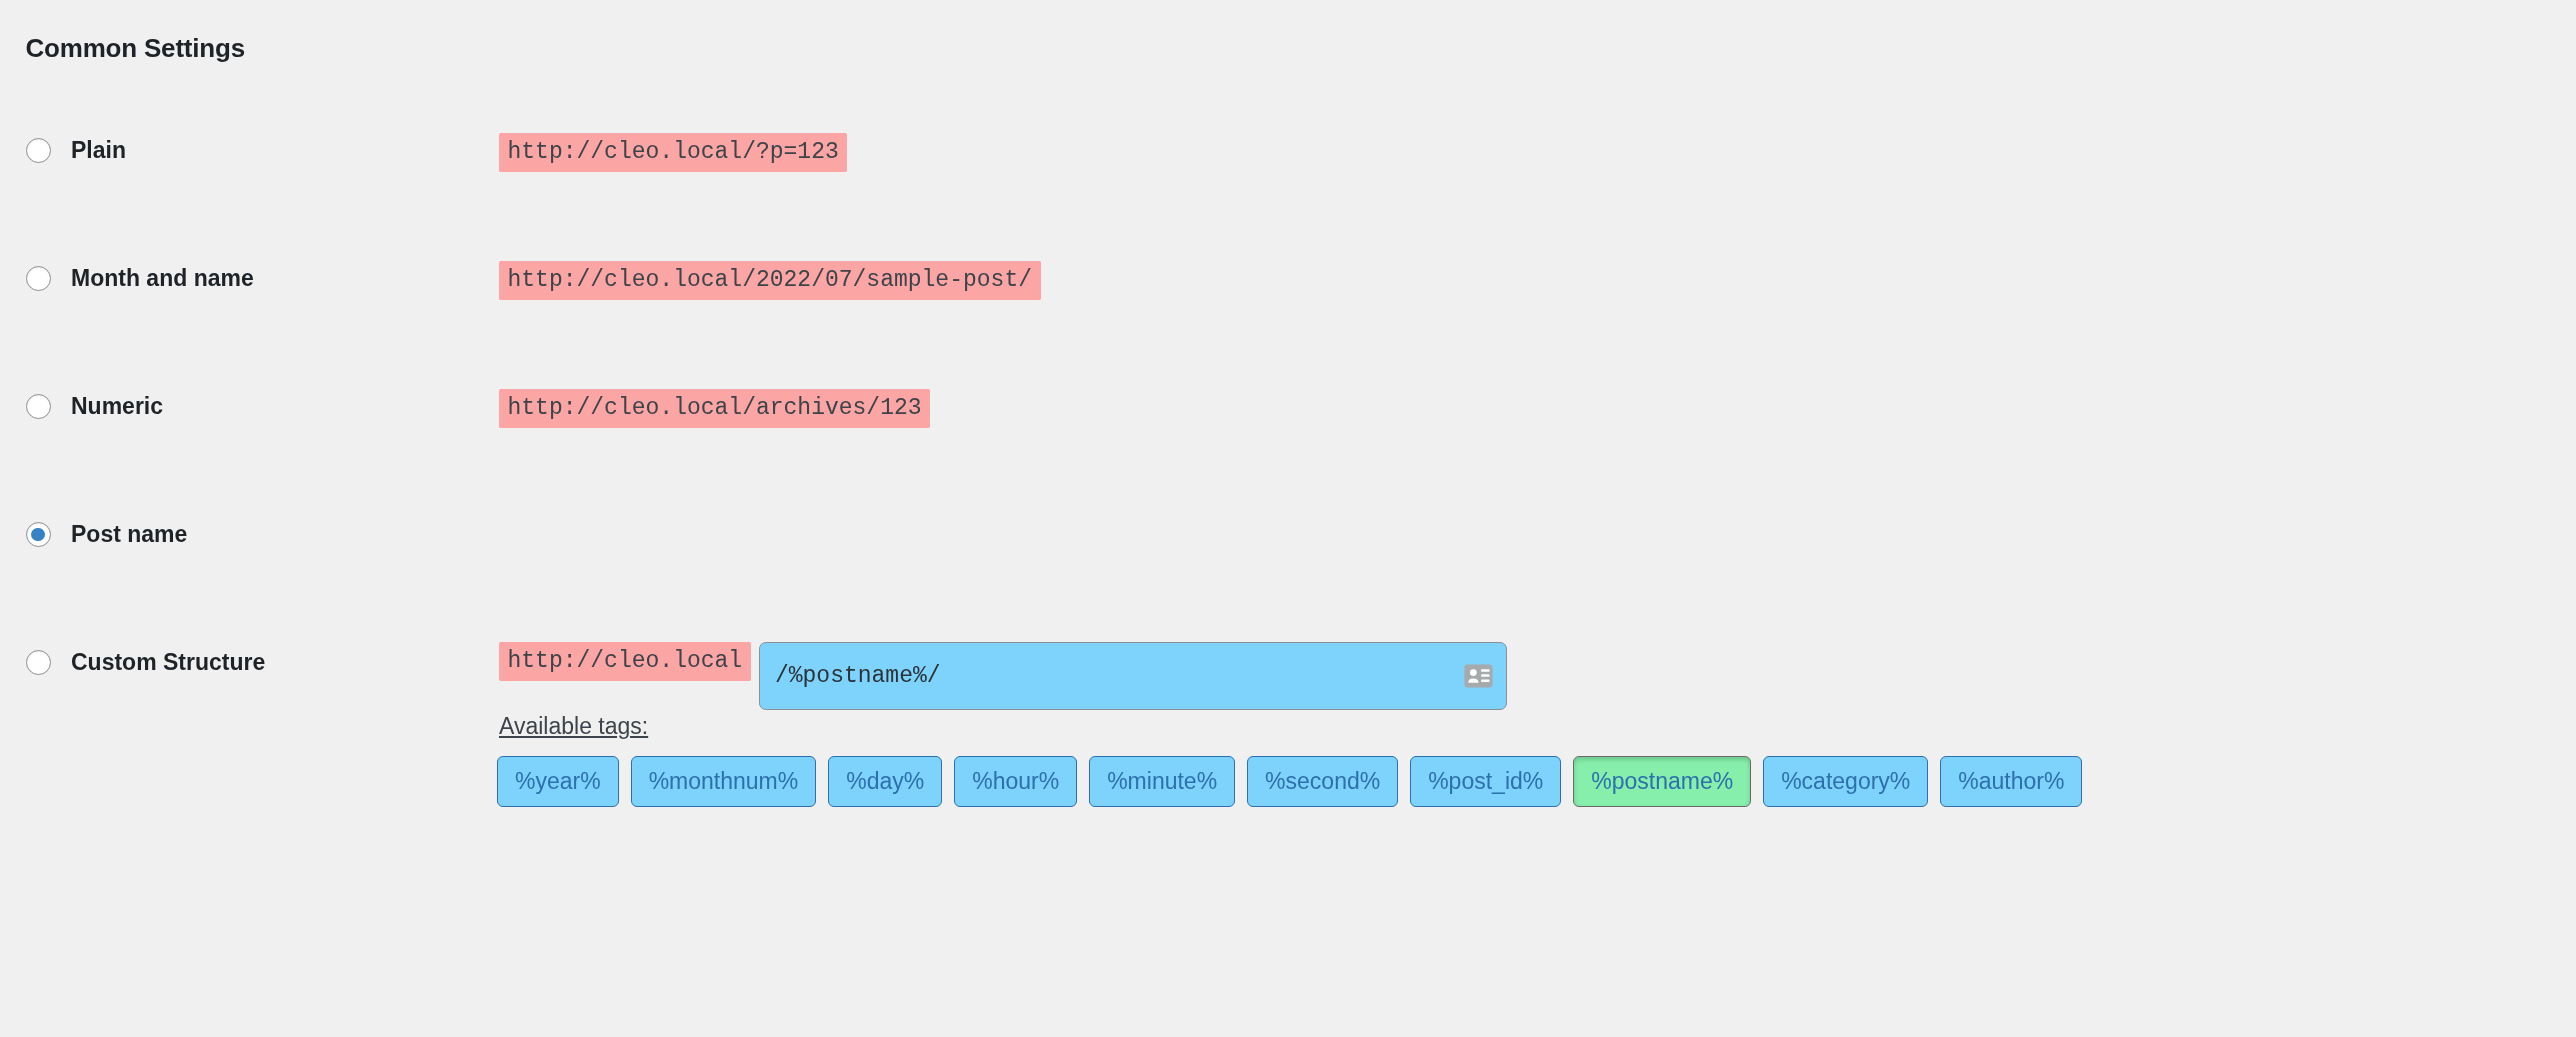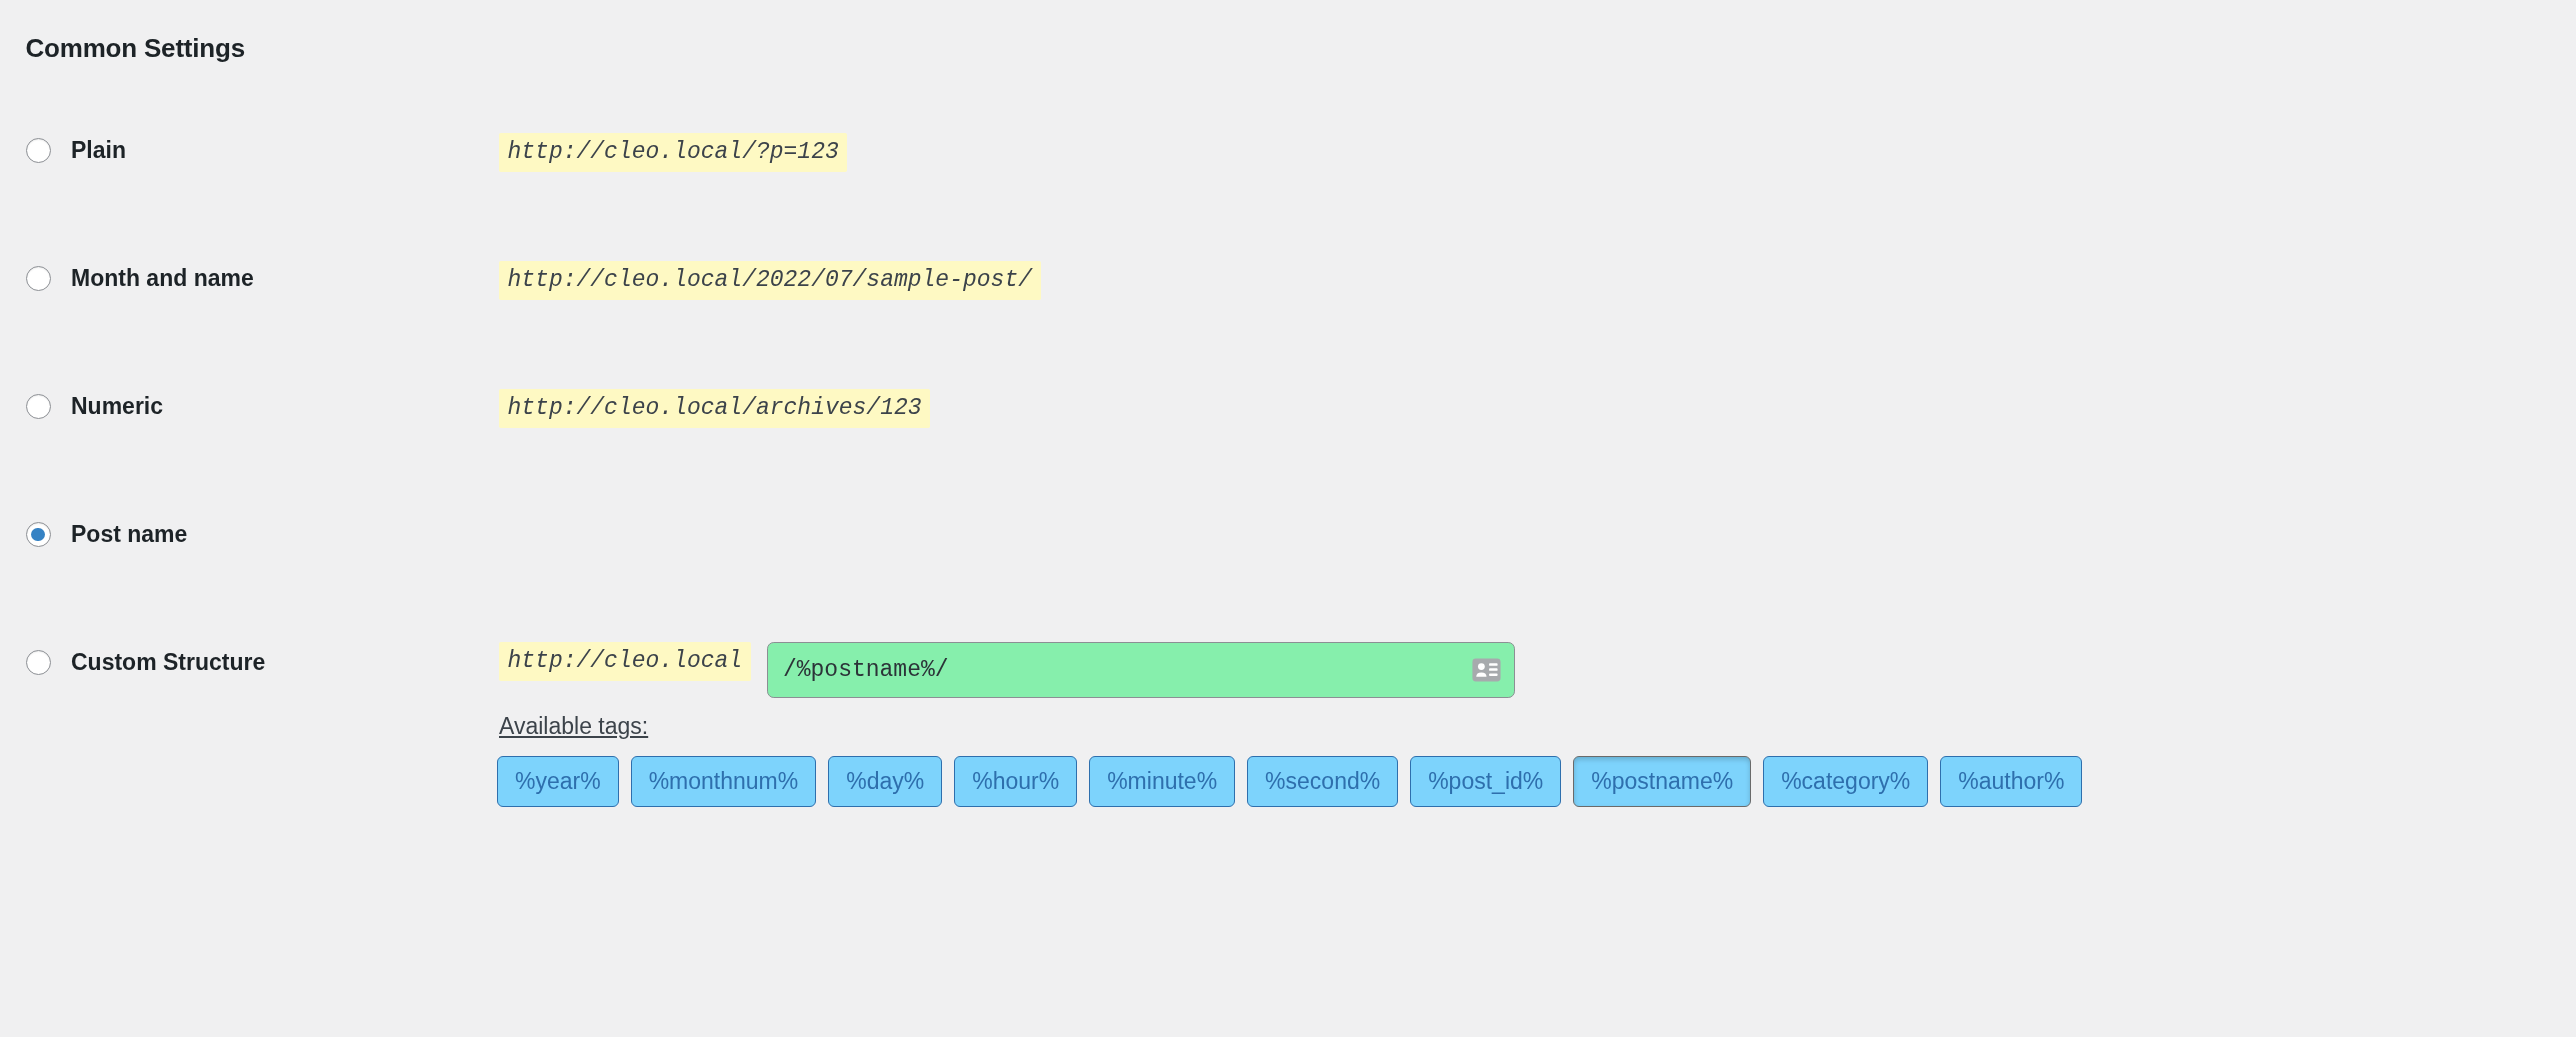--- a/index.html
+++ b/index.html
@@ -88,42 +88,41 @@
   .code-cell {
     position: absolute;
     left: 499px;
     top: 22px;
     display: flex;
     align-items: center;
   }
   code.url {
     font-family: "Liberation Mono", "DejaVu Sans Mono", monospace;
     font-size: 23px;
-    background: #fef9c3;
+    background: #fca5a5;
     color: #3c434a;
     padding: 4.3px 8.5px;
     border-radius: 1.7px;
     white-space: nowrap;
     line-height: 1.32;
-    font-style: italic;
   }
 
   
   .custom-row .code-cell { top: 18.7px; }
   .custom-input-wrap {
     display: flex;
     align-items: flex-start;
   }
   .structure-input {
-    margin-left: 16px;
+    margin-left: 8px;
     width: 748px;
-    height: 56px;
+    height: 68px;
     border: 1.7px solid #8c8f94;
     border-radius: 6.8px;
-    background: #86efac;
+    background: #7dd3fc;
     font-family: "Liberation Mono", "DejaVu Sans Mono", monospace;
     font-size: 23px;
     color: #2c3338;
     padding: 0 54px 0 15.3px;
     outline: none;
   }
   .input-holder { position: relative; display: inline-block; }
   .autofill-icon {
     position: absolute;
     right: 13.6px;
@@ -158,21 +157,21 @@
     line-height: 1;
     color: #2e6fad;
     background: #7dd3fc;
     border: 1.7px solid #2e6fad;
     border-radius: 6px;
     padding: 12.8px 17px 13.6px;
     cursor: pointer;
     white-space: nowrap;
   }
   .tag-button.active {
-    background: #7dd3fc;
+    background: #86efac;
     border-color: #6a6a6a;
     box-shadow: inset 0 2.6px 5.1px rgba(0,0,0,.18);
     color: #2e6fad;
   }
 </style>
 </head>
 <body>
 
 <h2 class="page-title">Common Settings</h2>
 

